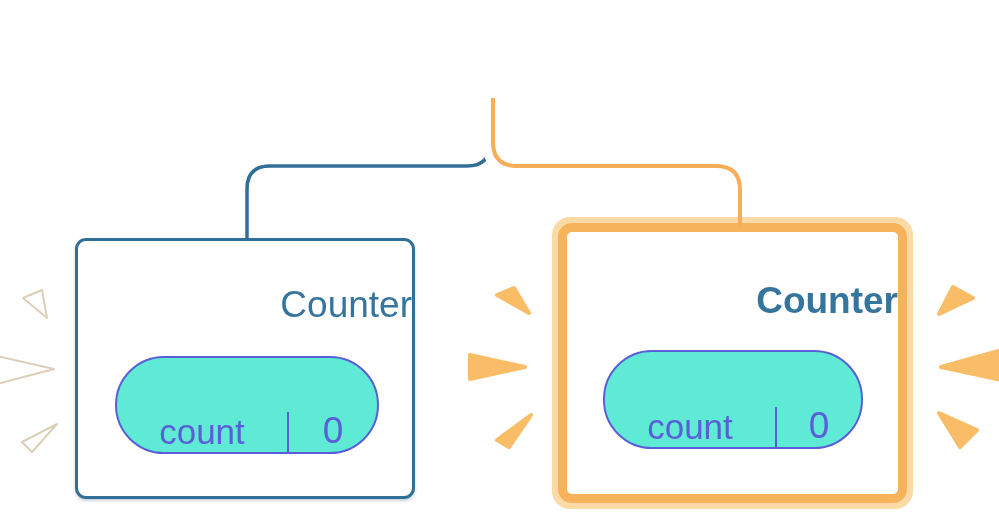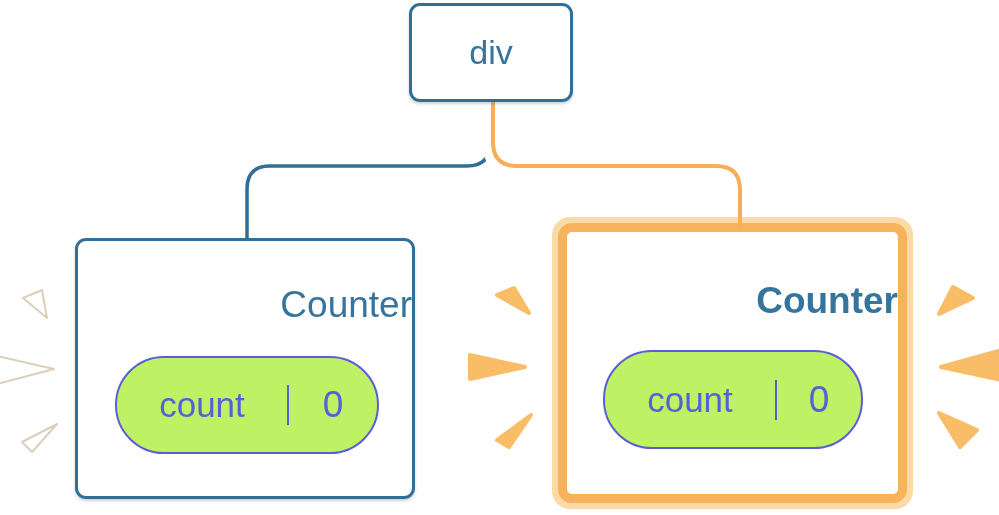--- a/index.html
+++ b/index.html
@@ -39,21 +39,21 @@
   }
   .card-title{
     position:absolute;left:0;width:100%;text-align:right;
     font-size:37px;color:var(--bluetext);line-height:1;
   }
   .card-left .card-title{top:45px;font-weight:500;}
   .card-right-inner .card-title{top:50px;font-weight:700;}
 
   .pill{
     position:absolute;box-sizing:border-box;border:2px solid var(--purple);
-    border-radius:49px;display:flex;align-items:center;background:#bef264;
+    border-radius:49px;display:flex;align-items:flex-end;background:#5eead4;
   }
   .card-left .pill{left:37px;top:115px;width:264px;height:98px;}
   .card-right-inner .pill{left:36px;top:118px;width:260px;height:99px;}
   .pill-key{
     width:170px;display:flex;align-items:center;justify-content:center;
     border-right:2px solid var(--purple);
     font-size:35px;color:var(--purple);
   }
   .pill-value{
     flex:1;display:flex;align-items:center;justify-content:center;
@@ -82,23 +82,20 @@
 
     <path class="burst-orange" d="M497 295 L514 288 L529 313 Z"></path>
     <path class="burst-orange" d="M470 355 L470 379 L525 367 Z"></path>
     <path class="burst-orange" d="M497 440 L509 447 L531 415 Z"></path>
 
     <path class="burst-orange" d="M939 314 L953 287 L973 298 Z"></path>
     <path class="burst-orange" d="M941 367 L1002 350 L1002 380 Z"></path>
     <path class="burst-orange" d="M939 413 L977 430 L960 447 Z"></path>
   </svg>
 
-  <div class="node">
-    <span class="node-label">div</span>
-  </div>
 
   <div class="card-left">
     <div class="card-title">Counter</div>
     <div class="pill">
       <div class="pill-key">count</div>
       <div class="pill-value">0</div>
     </div>
   </div>
 
   <div class="card-right-outer">

